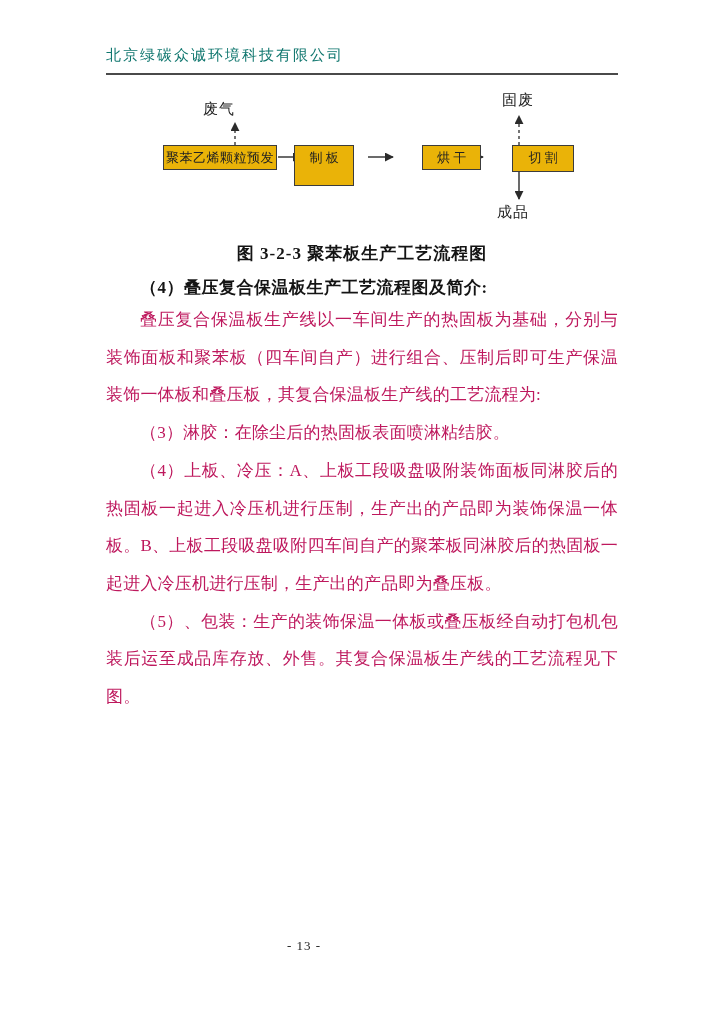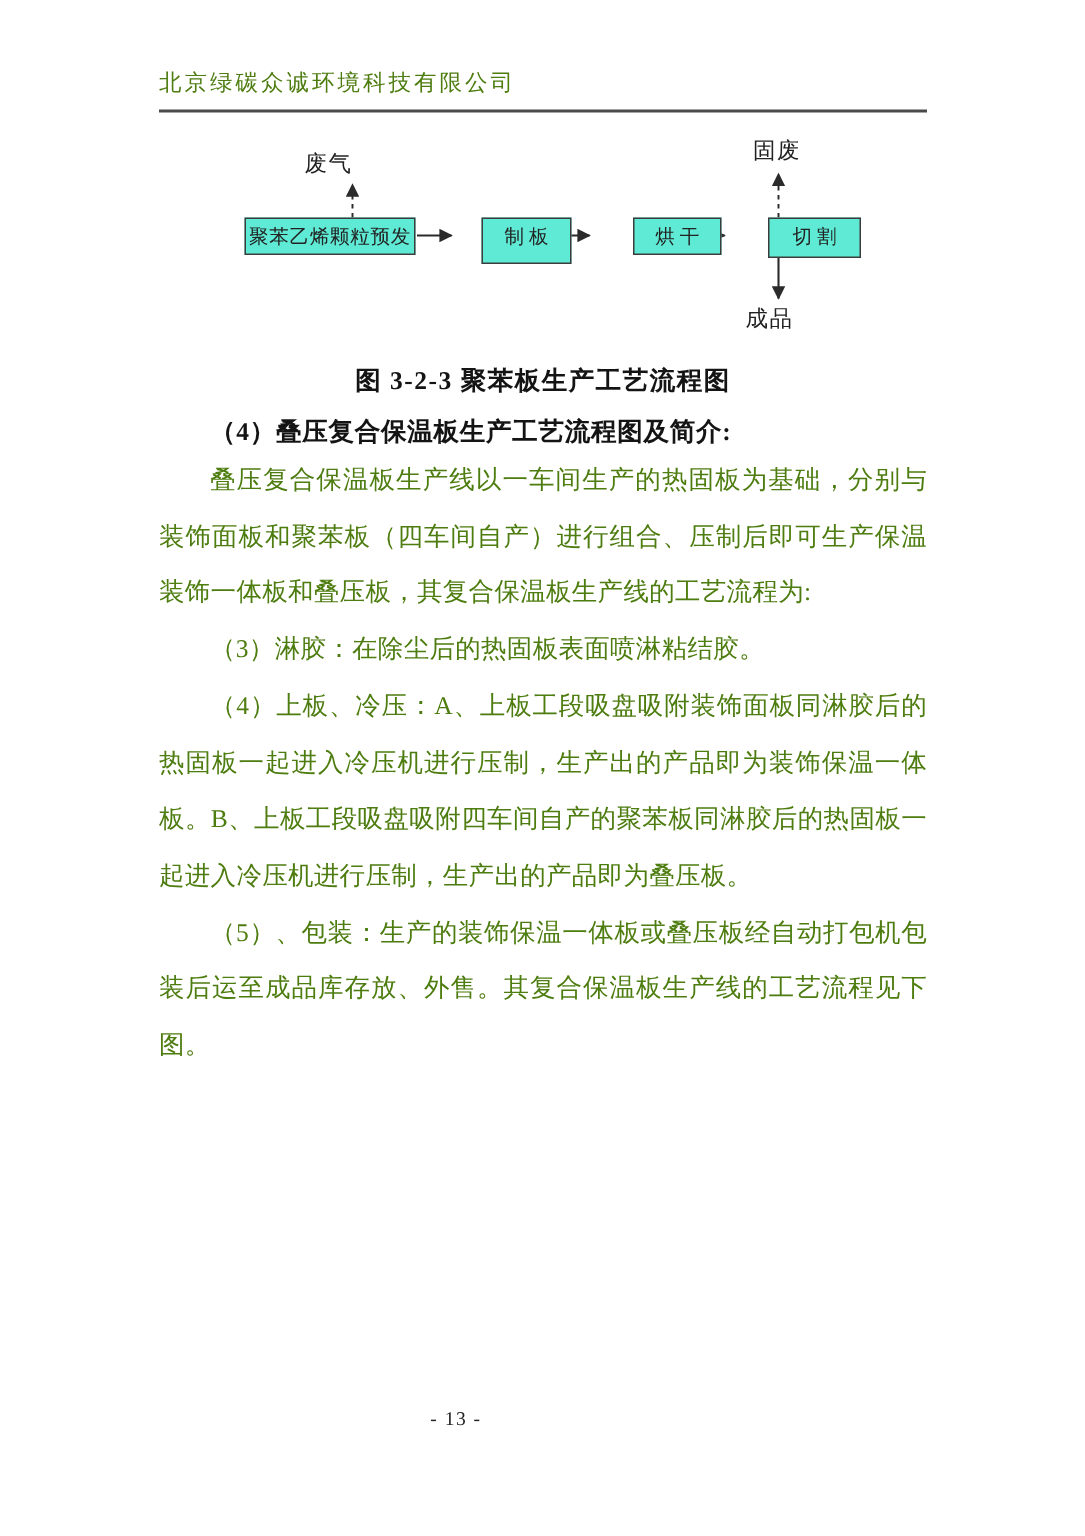--- a/index.html
+++ b/index.html
@@ -21,21 +21,21 @@
     position: absolute;
     left: 106px;
     top: 46px;
     width: 512px;
     display: flex;
     justify-content: space-between;
     align-items: flex-end;
     border-bottom: 2px solid #4a4a4a;
     padding-bottom: 8px;
     font-size: 15px;
-    color: #4d7c0f;
+    color: #0f766e;
   }
   .header-company { letter-spacing: 2px; }
   .header-archive { letter-spacing: 0.5px; white-space: nowrap; }
   .header-archive .archive-no { margin-left: 10px; letter-spacing: 1px; }
 
   
   .flowchart {
     position: absolute;
     left: 0;
     top: 90px;
@@ -43,30 +43,30 @@
     height: 140px;
   }
   .flowchart svg.arrows {
     position: absolute;
     left: 0; top: 0;
     width: 723px; height: 140px;
   }
   .fc-box {
     position: absolute;
     border: 1px solid #3c3c3c;
-    background: #5eead4;
+    background: #eab308;
     box-sizing: border-box;
     text-align: center;
     font-size: 13px;
     line-height: 23px;
     color: #222222;
     white-space: nowrap;
   }
   .fc-box.box-pre   { left: 163px; top: 55px; width: 114px; height: 25px; letter-spacing: 0.5px; }
-  .fc-box.box-plate { left: 321px; top: 55px; width: 60px;  height: 31px; text-align: center; }
+  .fc-box.box-plate { left: 294px; top: 55px; width: 60px;  height: 41px; text-align: center; }
   .fc-box.box-dry   { left: 398px; top: 55px; width: 59px;  height: 25px; margin-left: 24px; }
   .fc-box.box-cut   { left: 512px; top: 55px; width: 62px;  height: 27px; }
   .fc-label {
     position: absolute;
     font-size: 15px;
     color: #222222;
     letter-spacing: 1px;
     white-space: nowrap;
   }
   .label-wastegas   { left: 203px; top: 10px; }
@@ -102,21 +102,21 @@
     top: 301px;
     width: 512px;
   }
   .body-text p {
     margin: 0;
     font-size: 17px;
     line-height: 37.7px;
     text-indent: 2em;
     text-align: justify;
     letter-spacing: 0.2px;
-    color: #4d7c0f;
+    color: #be185d;
   }
 
   
   .page-footer {
     position: absolute;
     left: 0;
     top: 938px;
     width: 608px;
     text-align: center;
     font-size: 13px;

